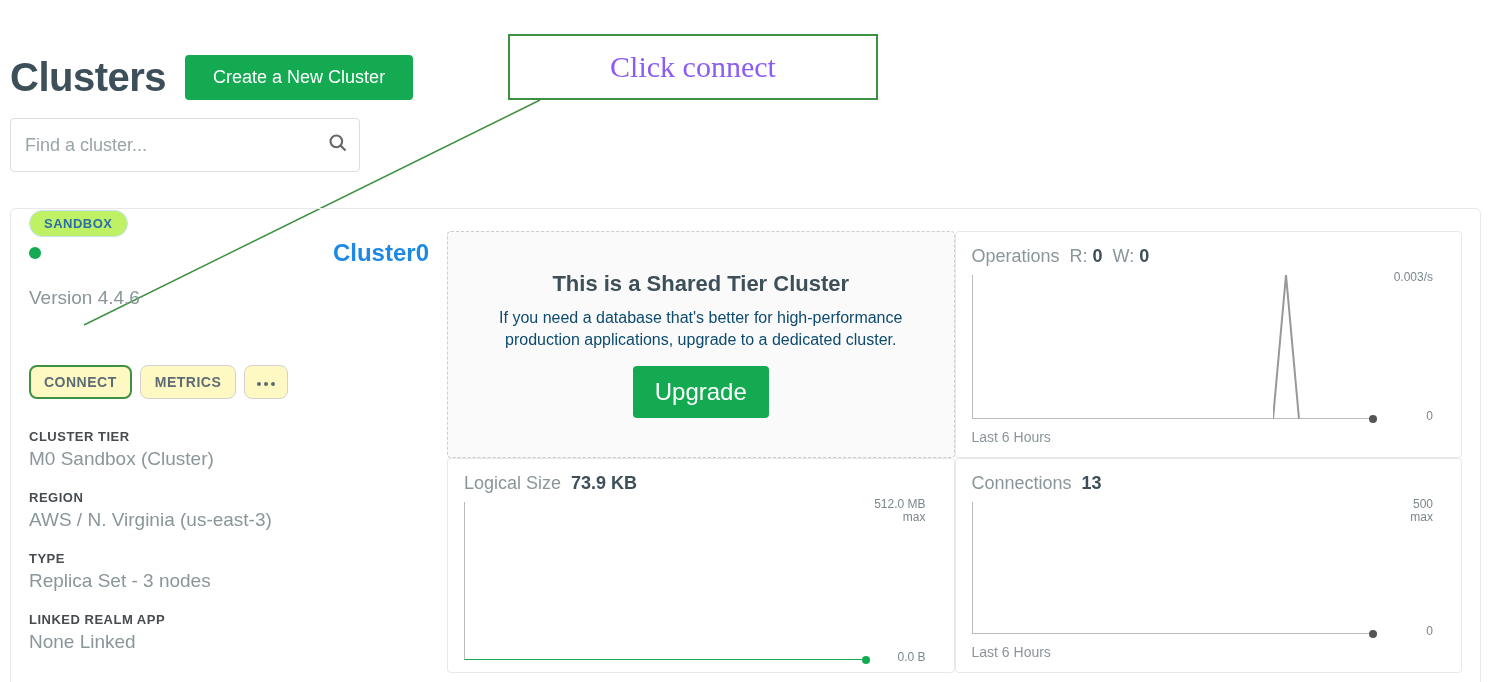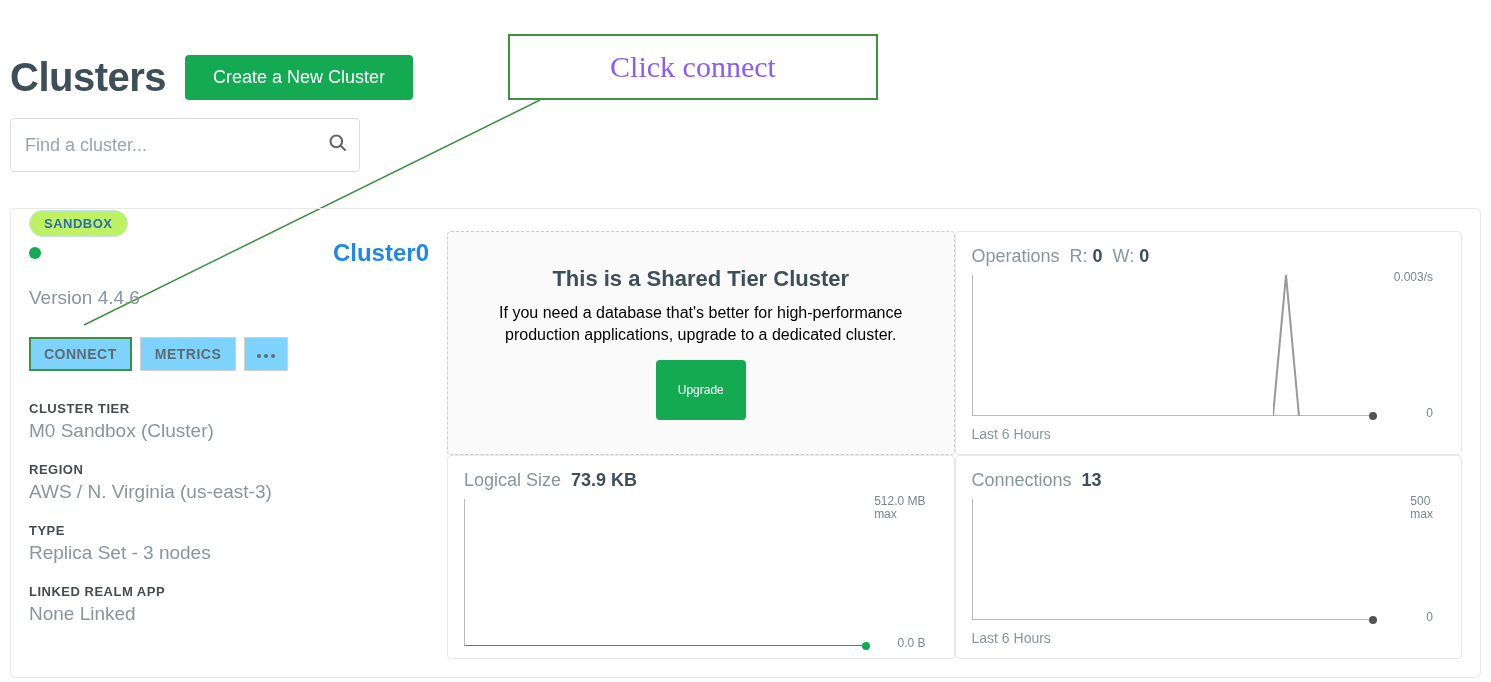--- a/index.html
+++ b/index.html
@@ -120,29 +120,30 @@
     cursor: pointer;
   }
   .cluster-version {
     color: #8a969a;
     font-size: 19px;
     margin-bottom: 28px;
   }
 
   .btn-row { display: flex; gap: 8px; margin-bottom: 30px; }
   .btn-secondary {
-    background: #7dd3fc;
+    background: #fef9c3;
     border: 1px solid #d1d1d1;
-    border-radius: 0;
+    border-radius: 8px;
     padding: 8px 14px;
     font-size: 14px;
     font-weight: 700;
     color: #5d6c74;
     letter-spacing: 0.5px;
     cursor: pointer;
+    margin-top: 28px;
   }
   .btn-secondary.active {
     border: 2px solid var(--green-border);
     padding: 7px 13px;
   }
   .btn-more {
     width: 44px;
     display: flex;
     align-items: center;
     justify-content: center;
@@ -186,31 +187,31 @@
     padding: 28px 50px;
   }
   .shared-title {
     font-size: 22px;
     font-weight: 700;
     color: #3d4f58;
     margin-bottom: 10px;
   }
   .shared-text {
     font-size: 16px;
-    color: #000000;
+    color: #0c4a6e;
     margin-bottom: 14px;
     line-height: 1.4;
   }
   .upgrade-btn {
     background: var(--green);
     color: #fff;
     border: none;
     border-radius: 4px;
-    padding: 23px 22px;
-    font-size: 12px;
+    padding: 12px 22px;
+    font-size: 24px;
     cursor: pointer;
   }
 
   .panel-header {
     font-size: 18px;
     color: #8a969a;
     margin-bottom: 8px;
     display: flex;
     align-items: center;
     gap: 10px;
@@ -228,20 +229,21 @@
     inset: 0 60px 0 0;
     border-left: 1px solid #bbb;
     border-bottom: 1px solid #bbb;
   }
   .chart-right-label-top {
     position: absolute;
     top: -4px;
     right: 0;
     font-size: 12px;
     color: #7a878c;
+    text-align: right;
     line-height: 1.1;
   }
   .chart-right-label-bot {
     position: absolute;
     bottom: -4px;
     right: 0;
     font-size: 12px;
     color: #7a878c;
     text-align: right;
   }

